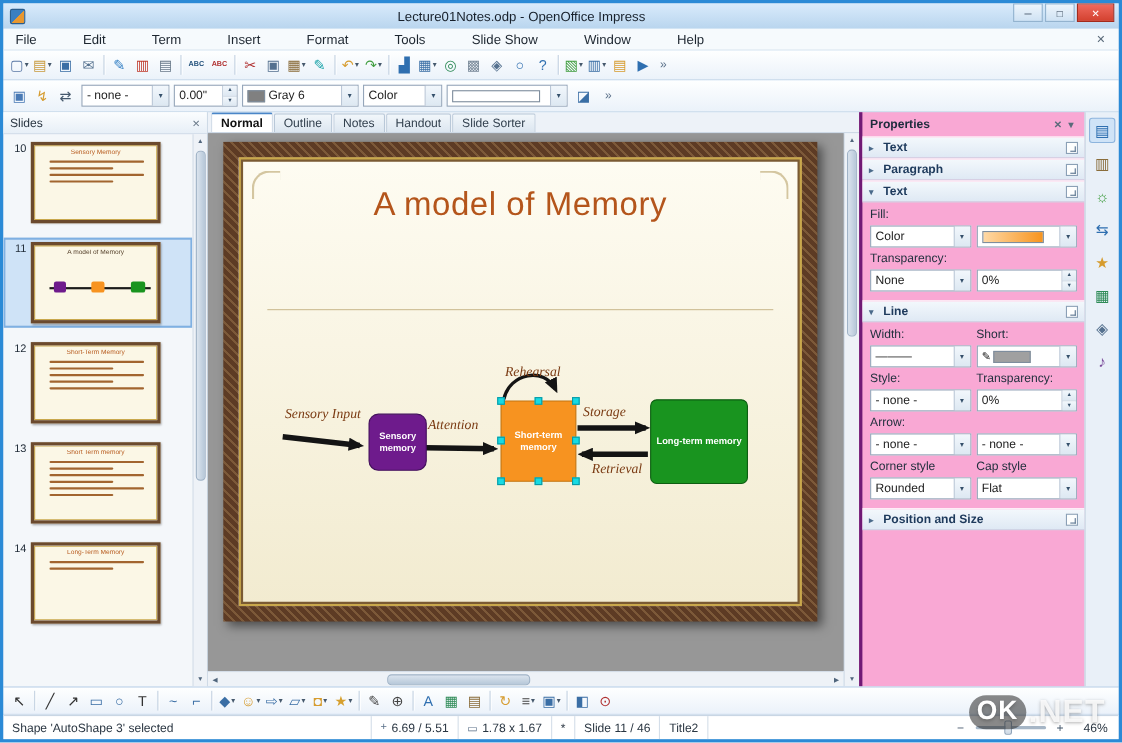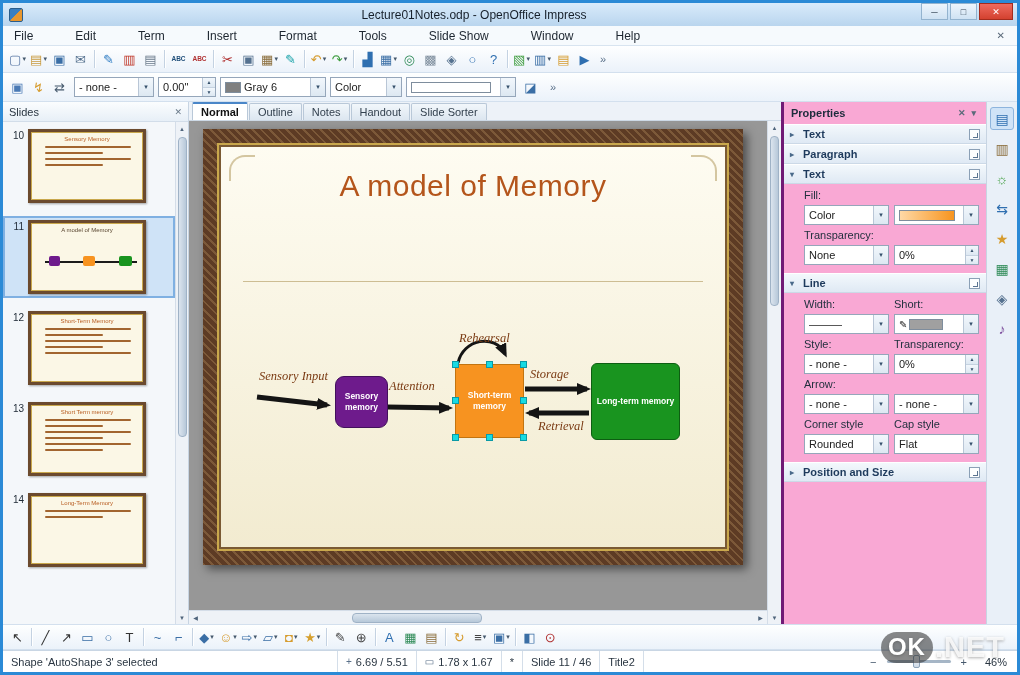--- a/index.html
+++ b/index.html
@@ -86,21 +86,21 @@
   .lbl{position:absolute;font-family:"Liberation Serif",serif;font-style:italic;font-size:12.5px;white-space:nowrap;}
   .handle{position:absolute;width:7px;height:7px;border:1px solid #0a9aa6;}
   
   .props{width:205px;flex:none;background:#f9a8d4;border-left:3px solid #701a75;display:flex;flex-direction:column;font-size:11px;}
   .props-h{height:22px;flex:none;display:flex;align-items:center;padding:0 7px;font-weight:bold;color:#1d2c3c;}
   .props-h .hic{margin-left:auto;font-size:9px;color:#5a6a7a;padding:0 3px;}
   .sec-h{height:20px;flex:none;display:flex;align-items:center;gap:4px;padding:0 6px;background:linear-gradient(#f3f8fc,#dfe9f4);border-top:1px solid #ffffff;border-bottom:1px solid #ccd9e7;font-weight:bold;color:#1e3a5c;}
   .sec-h .tri{font-size:8px;color:#4a6a8a;width:9px;flex:none;}
   .launch{margin-left:auto;width:11px;height:11px;border:1px solid #8ba0b6;background:#fdfefe;position:relative;flex:none;}
   .launch::after{content:"";position:absolute;right:1px;bottom:1px;width:4px;height:4px;border-right:1px solid #5a7490;border-bottom:1px solid #5a7490;}
-  .sec-b{padding:5px 7px 8px;display:flex;flex-direction:column;gap:4px;margin-left:13px;}
+  .sec-b{padding:5px 7px 8px;display:flex;flex-direction:column;gap:4px;}
   .row2{display:grid;grid-template-columns:1fr 1fr;gap:5px;align-items:center;}
   .lab{color:#22303e;}
   .props-rest{flex:1;}
   
   .sidestrip{width:31px;flex:none;background:#e9f0f8;border-left:1px solid #c7d4e2;display:flex;flex-direction:column;align-items:center;padding-top:5px;gap:7px;}
   .ss-icon{width:24px;height:23px;display:flex;align-items:center;justify-content:center;font-size:14px;border-radius:3px;border:1px solid transparent;}
   .ss-icon.active{background:#cfe3f7;border-color:#8db4dd;}
   
   .drawbar{height:26px;border-top:1px solid #d3e0ee;border-bottom:1px solid #d3e0ee;}
   

